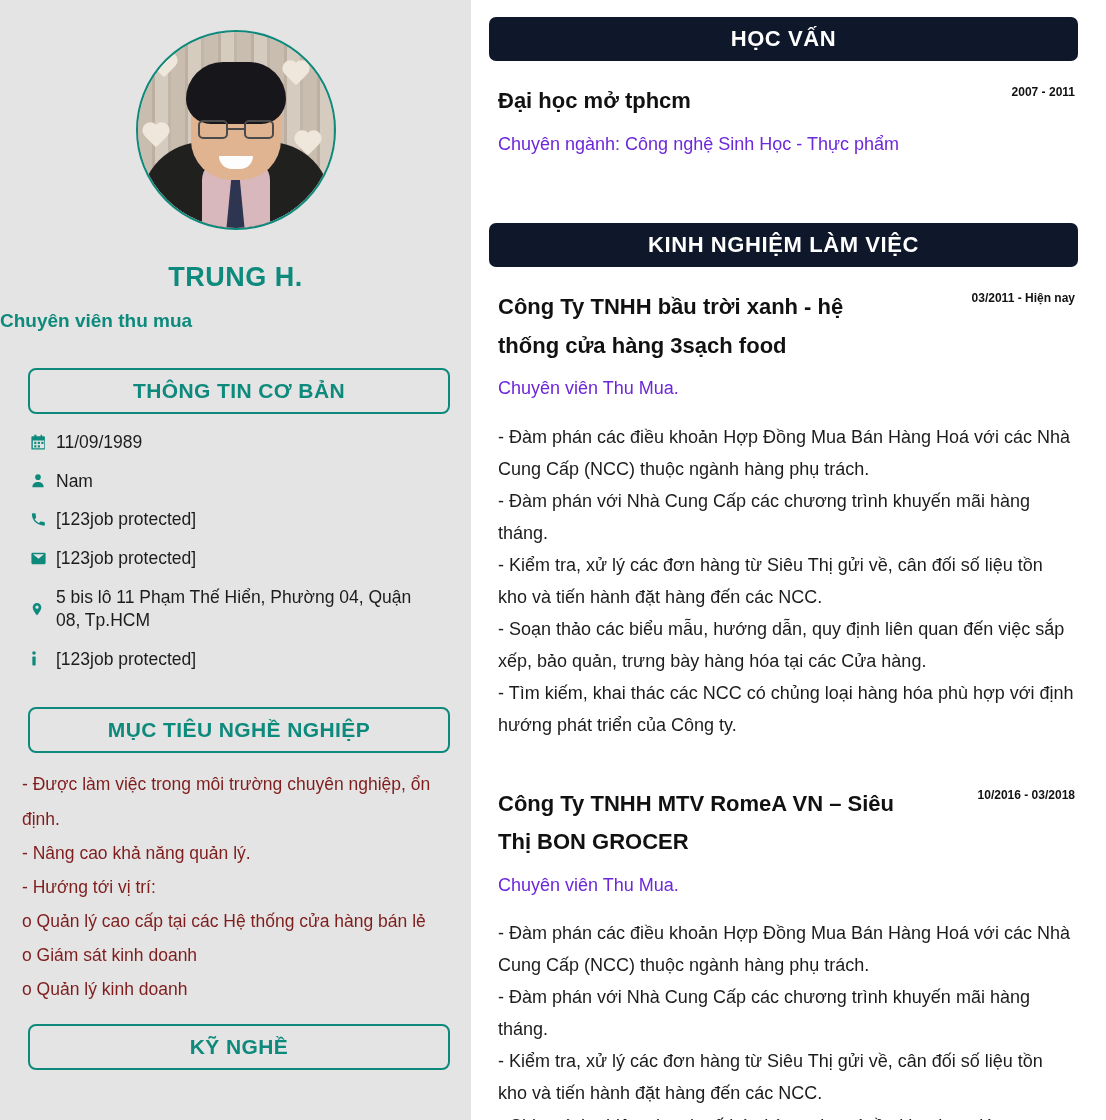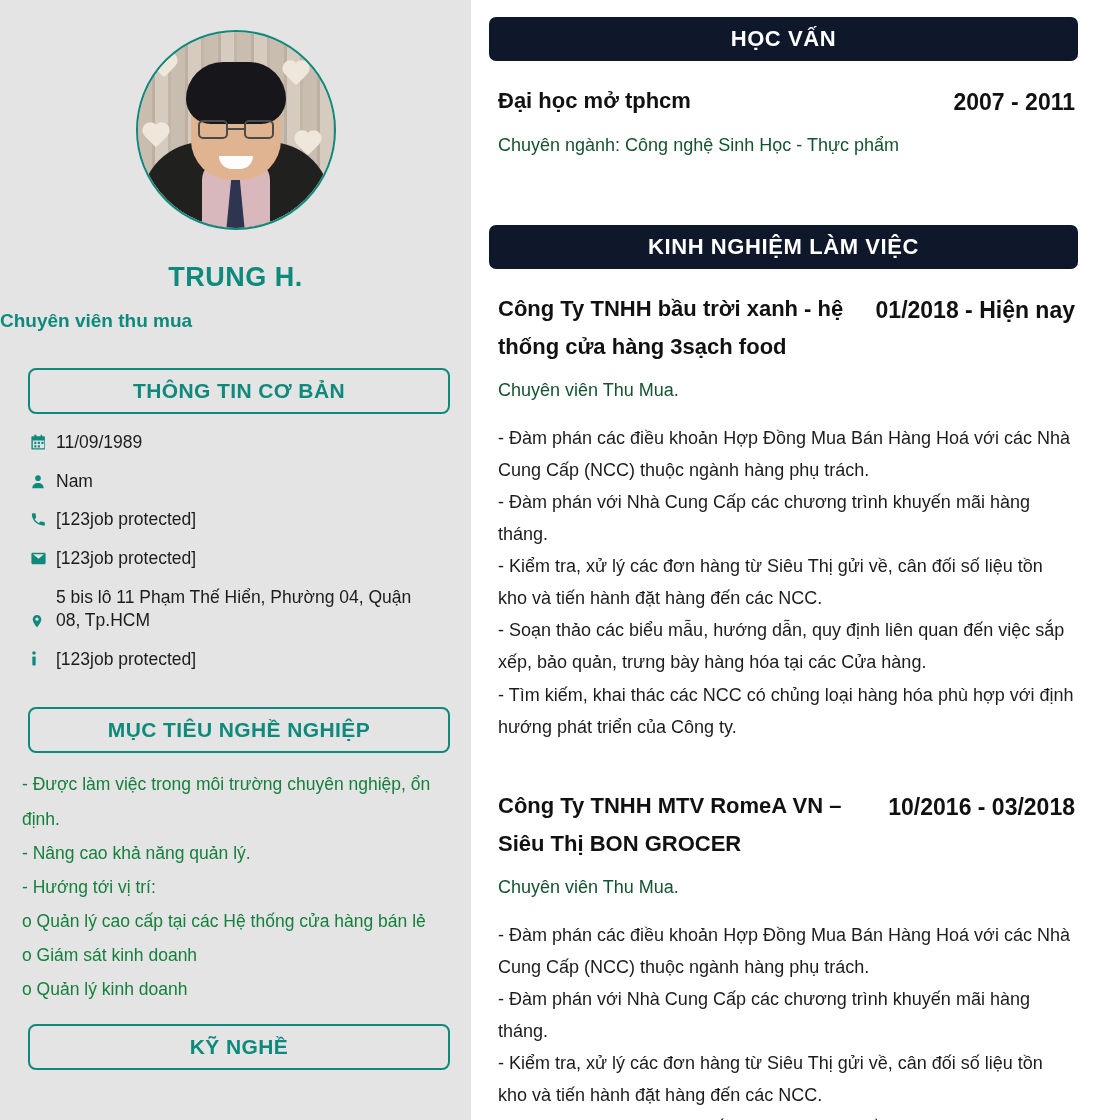--- a/index.html
+++ b/index.html
@@ -150,41 +150,41 @@
     color:#0e8a7d;
     font-size:21px;
     font-weight:bold;
     letter-spacing:.4px;
     text-align:center;
   }
 
   .contact{ margin:16px 0 0 30px; }
   .crow{
     display:flex;
-    align-items:flex-end;
+    align-items:center;
     margin-bottom:14px;
     font-size:17.5px;
     color:#1c1c1c;
     line-height:1.35;
   }
   .crow .ic{
     flex:0 0 26px;
     color:#0e8a7d;
     display:flex;
     justify-content:flex-start;
     align-items:center;
     height:24px;
   }
   .crow .ic svg{ display:block; }
   .crow .tx{ padding-top:1px; max-width:382px; }
 
   .objective{
     margin:14px 22px 0 22px;
     font-size:17.5px;
-    color:#15803d;
+    color:#7f1d1d;
     line-height:1.95;
   }
   .objective p{ white-space:pre-wrap; }
 
   
   .right{
     flex:1 1 auto;
     height:1120px;
     background:#ffffff;
     padding:0 28px 0 18px;
@@ -213,30 +213,30 @@
     gap:10px;
   }
   .entry-title{
     font-size:22px;
     font-weight:bold;
     color:#111111;
     line-height:1.75;
     max-width:400px;
   }
   .entry-date{
-    font-size:23px;
+    font-size:12px;
     font-weight:bold;
     color:#111111;
     white-space:nowrap;
     line-height:1.75;
     padding-top:0px;
   }
   .entry-sub{
     font-size:18px;
-    color:#14532d;
+    color:#6d28d9;
     line-height:1.75;
     margin-top:8px;
   }
   .entry-body{
     font-size:18px;
     color:#1c1c1c;
     line-height:1.78;
     margin-top:16px;
     white-space:pre-wrap;
   }
@@ -374,21 +374,21 @@
 
     <div class="gap-lg"></div>
 
     <div class="bar">
       <span class="t">KINH NGHIỆM LÀM VIỆC</span>
     </div>
 
     <div class="entry">
       <div class="entry-head">
         <span class="entry-title">Công Ty TNHH bầu trời xanh - hệ thống cửa hàng 3sạch food</span>
-        <span class="entry-date">01/2018 - Hiện nay</span>
+        <span class="entry-date">03/2011 - Hiện nay</span>
       </div>
       <div class="entry-sub">Chuyên viên Thu Mua.</div>
       <div class="entry-body">- Đàm phán các điều khoản Hợp Đồng Mua Bán Hàng Hoá với các Nhà Cung Cấp (NCC) thuộc ngành hàng phụ trách.
 - Đàm phán với Nhà Cung Cấp các chương trình khuyến mãi hàng tháng.
 - Kiểm tra, xử lý các đơn hàng từ Siêu Thị gửi về, cân đối số liệu tồn kho và tiến hành đặt hàng đến các NCC.
 - Soạn thảo các biểu mẫu, hướng dẫn, quy định liên quan đến việc sắp xếp, bảo quản, trưng bày hàng hóa tại các Cửa hàng.
 - Tìm kiếm, khai thác các NCC có chủng loại hàng hóa phù hợp với định hướng phát triển của Công ty.</div>
     </div>
 
     <div class="entry" style="margin-top:44px;">

